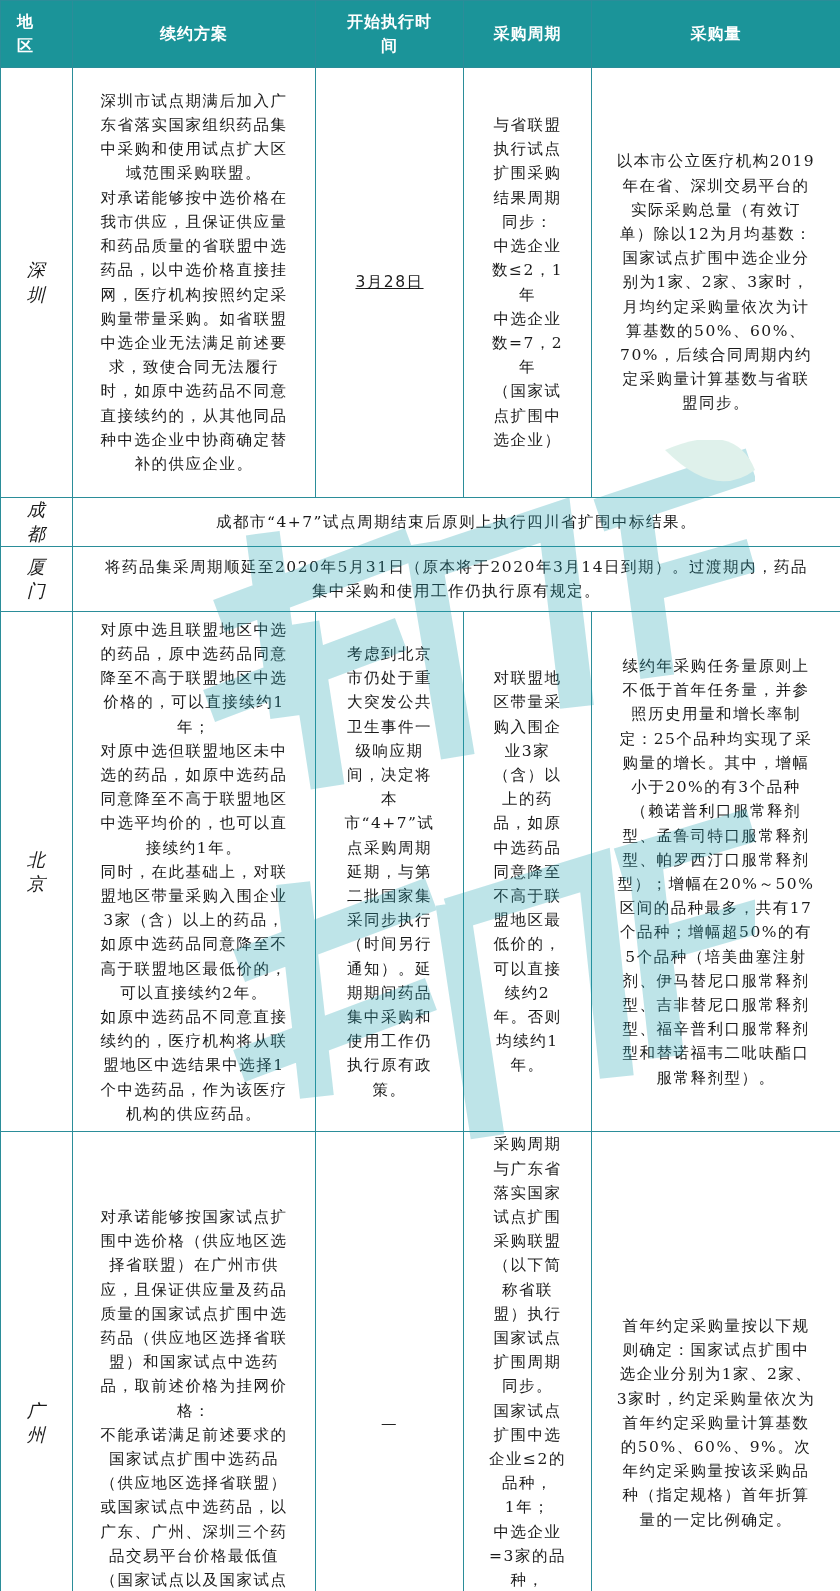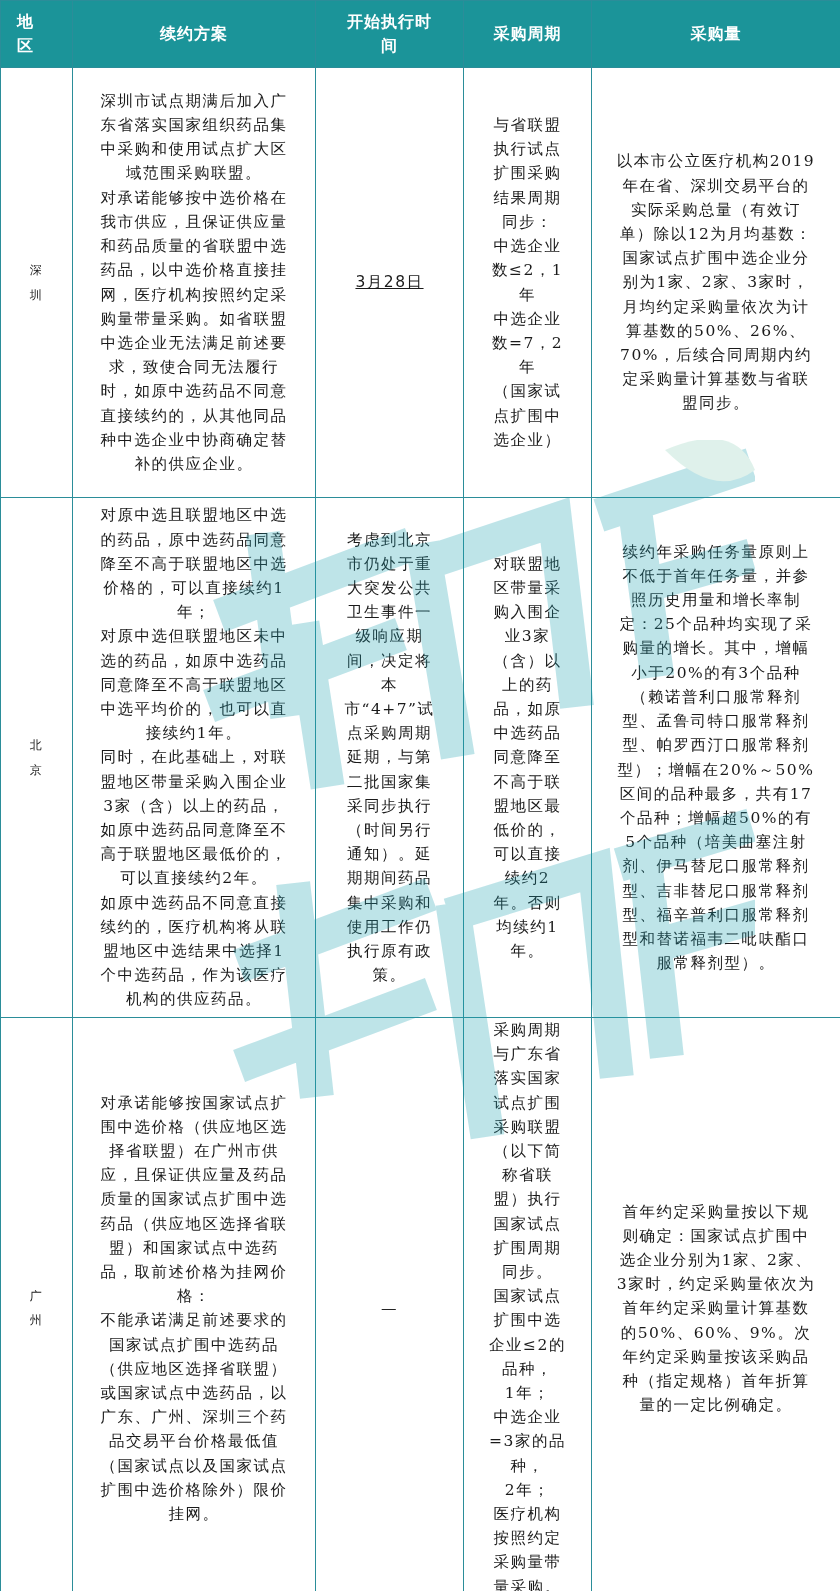--- a/index.html
+++ b/index.html
@@ -3,21 +3,21 @@
 <meta charset="utf-8">
 <style>
   html, body { margin: 0; padding: 0; background: #ffffff; }
   body { width: 840px; height: 1591px; overflow: hidden; position: relative;
          font-family: "DejaVu Serif", "Liberation Serif", serif; color: #1a1a1a; }
   table { border-collapse: collapse; width: 840px; table-layout: fixed; position: relative; z-index: 1; }
   td, th { border: 1.5px solid #2b8d99; padding: 0 24px; vertical-align: middle; text-align: center;
            font-size: 15.5px; line-height: 24.2px; letter-spacing: 1.5px; }
   thead th { background: #1b9499; color: #ffffff; height: 66px; font-weight: bold; font-size: 16px; letter-spacing: 1px; }
   thead th:first-child { text-align: left; padding-left: 16px; }
-  td.region { font-size: 12px; }
+  td.region { font-size: 18px; font-style: italic; }
   .para { display: block; text-align: center; }
   .sans { font-family: "DejaVu Sans", "Liberation Sans", sans-serif; text-decoration: underline; }
   tr.chengdu td { height: 46px; }
   tr.xiamen td { height: 64px; }
   .watermark { position: absolute; left: 195px; top: 440px; width: 560px; height: 720px; z-index: 2;
                pointer-events: none; opacity: 0.28; }
 </style>
 </head>
 <body>
 
@@ -45,21 +45,29 @@
         <span class="para">深圳市试点期满后加入广东省落实国家组织药品集中采购和使用试点扩大区域范围采购联盟。</span>
         <span class="para">对承诺能够按中选价格在我市供应，且保证供应量和药品质量的省联盟中选药品，以中选价格直接挂网，医疗机构按照约定采购量带量采购。如省联盟中选企业无法满足前述要求，致使合同无法履行时，如原中选药品不同意直接续约的，从其他同品种中选企业中协商确定替补的供应企业。</span>
       </td>
       <td class="sans">3月28日</td>
       <td>
         <span class="para">与省联盟执行试点扩围采购结果周期同步：</span>
         <span class="para">中选企业数≤2，1年</span>
         <span class="para">中选企业数=7，2年</span>
         <span class="para">（国家试点扩围中选企业）</span>
       </td>
-      <td>以本市公立医疗机构2019年在省、深圳交易平台的实际采购总量（有效订单）除以12为月均基数：国家试点扩围中选企业分别为1家、2家、3家时，月均约定采购量依次为计算基数的50%、26%、70%，后续合同周期内约定采购量计算基数与省联盟同步。</td>
+      <td>以本市公立医疗机构2019年在省、深圳交易平台的实际采购总量（有效订单）除以12为月均基数：国家试点扩围中选企业分别为1家、2家、3家时，月均约定采购量依次为计算基数的50%、60%、70%，后续合同周期内约定采购量计算基数与省联盟同步。</td>
+    </tr>
+    <tr class="chengdu">
+      <td class="region">成都</td>
+      <td colspan="4">成都市“4+7”试点周期结束后原则上执行四川省扩围中标结果。</td>
+    </tr>
+    <tr class="xiamen">
+      <td class="region">厦门</td>
+      <td colspan="4">将药品集采周期顺延至2020年5月31日（原本将于2020年3月14日到期）。过渡期内，药品集中采购和使用工作仍执行原有规定。</td>
     </tr>
     <tr style="height:520px">
       <td class="region">北京</td>
       <td>
         <span class="para">对原中选且联盟地区中选的药品，原中选药品同意降至不高于联盟地区中选价格的，可以直接续约1年；</span>
         <span class="para">对原中选但联盟地区未中选的药品，如原中选药品同意降至不高于联盟地区中选平均价的，也可以直接续约1年。</span>
         <span class="para">同时，在此基础上，对联盟地区带量采购入围企业3家（含）以上的药品，如原中选药品同意降至不高于联盟地区最低价的，可以直接续约2年。</span>
         <span class="para">如原中选药品不同意直接续约的，医疗机构将从联盟地区中选结果中选择1个中选药品，作为该医疗机构的供应药品。</span>
       </td>
       <td>考虑到北京市仍处于重大突发公共卫生事件一级响应期间，决定将本市“4+7”试点采购周期延期，与第二批国家集采同步执行（时间另行通知）。延期期间药品集中采购和使用工作仍执行原有政策。</td>

